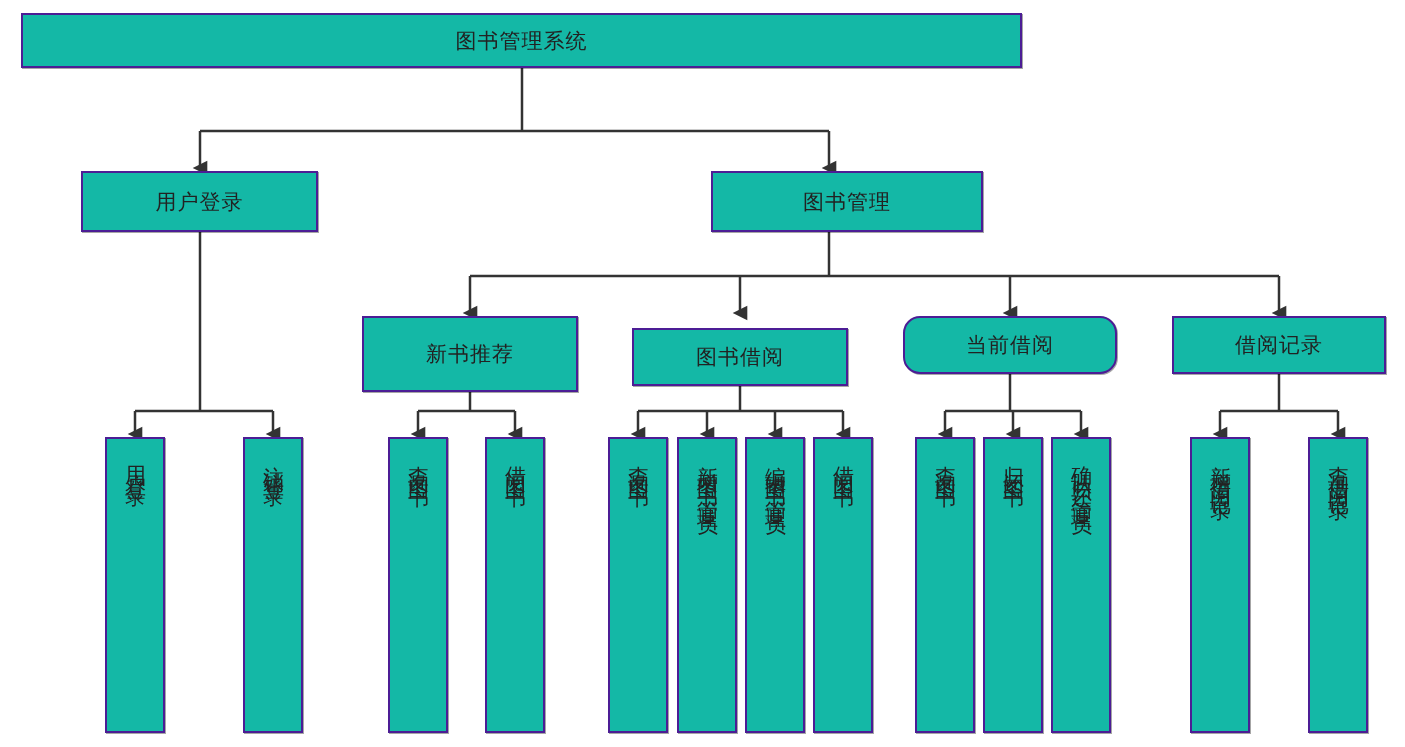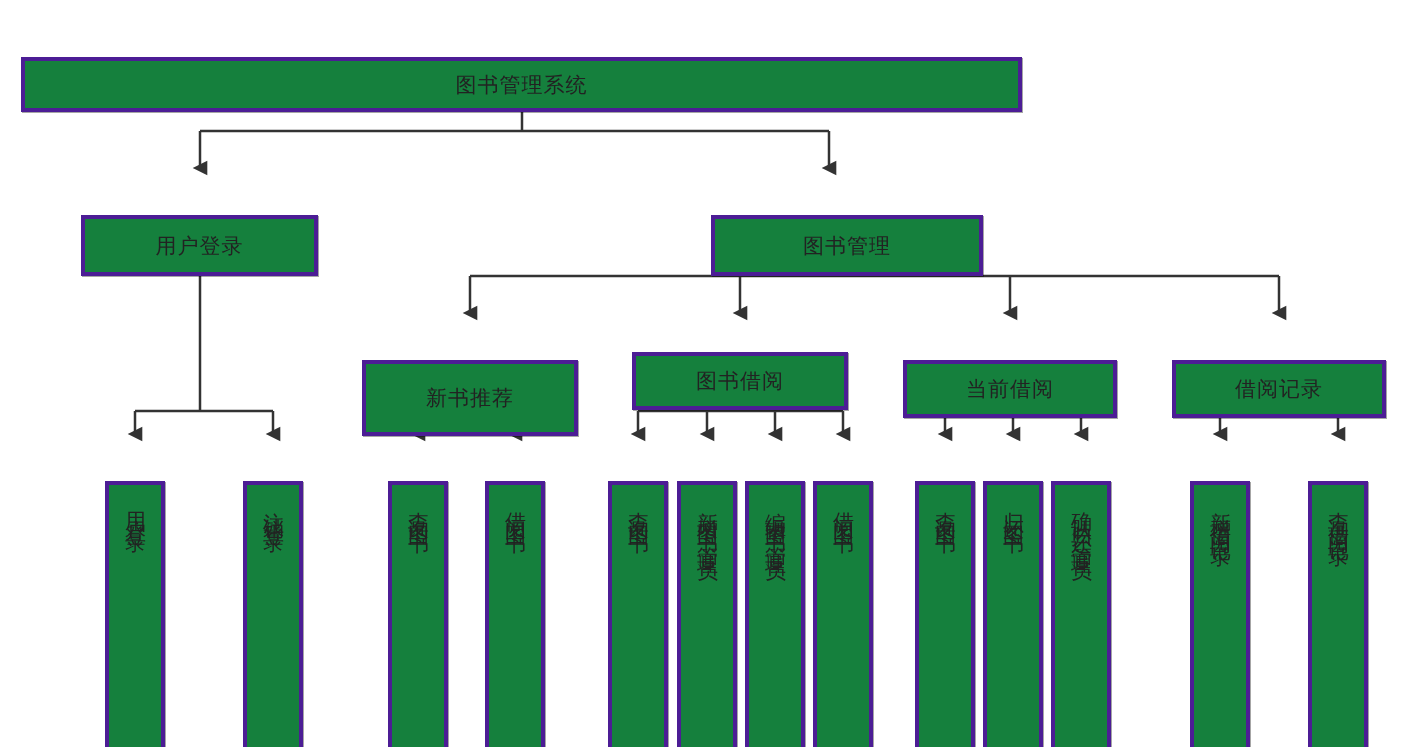--- a/index.html
+++ b/index.html
@@ -5,25 +5,25 @@
   html,body{margin:0;padding:0;background:#ffffff;}
   body{
     width:1405px;height:747px;
     font-family:"DejaVu Sans","Liberation Sans",sans-serif;
     overflow:hidden;position:relative;
   }
   #diagram-root{position:relative;width:1405px;height:747px;}
   svg.edges{position:absolute;left:0;top:0;width:1405px;height:747px;}
   .node{
     position:absolute;
-    background:#15803d;
-    border:4px solid #4c1d95;
+    background:#14b8a6;
+    border:2px solid #4c1d95;
     box-sizing:border-box;
     box-shadow:1px 1px 0 rgba(0,0,0,0.35);
-    display:flex;align-items:center;justify-content:center;margin-top:44px;
+    display:flex;align-items:center;justify-content:center;
   }
   .node.h .label{
     font-size:21px;color:#222;letter-spacing:1px;white-space:nowrap;
   }
   .node.v{align-items:flex-start;justify-content:center;padding-top:10px;}
   .node.v .label{
     writing-mode:vertical-rl;
     text-orientation:upright;
     font-size:21px;color:#222;
     letter-spacing:7px;line-height:1.0;
@@ -90,24 +90,24 @@
       </div>
       <div class="node h" style="left: 81px; top: 171px; width: 237px; height: 61px;">
         <span class="label">用户登录</span>
       </div>
       <div class="node h" style="left: 711px; top: 171px; width: 272px; height: 61px;">
         <span class="label">图书管理</span>
       </div>
       <div class="node h" style="left: 362px; top: 316px; width: 216px; height: 76px;">
         <span class="label">新书推荐</span>
       </div>
-      <div class="node h" style="left: 632px; top: 308px; width: 216px; height: 58px;">
+      <div class="node h" style="left: 632px; top: 328px; width: 216px; height: 58px;">
         <span class="label">图书借阅</span>
       </div>
-      <div class="node h" style="left: 903px; top: 316px; width: 214px; height: 58px;">
+      <div class="node h" style="left: 903px; top: 316px; width: 214px; height: 58px; border-radius: 17px;">
         <span class="label">当前借阅</span>
       </div>
       <div class="node h" style="left: 1172px; top: 316px; width: 214px; height: 58px;">
         <span class="label">借阅记录</span>
       </div>
       <div class="node v" style="left: 105px; top: 437px; width: 60px; height: 296px;">
         <span class="label">用户登录</span>
       </div>
       <div class="node v" style="left: 243px; top: 437px; width: 60px; height: 296px;">
         <span class="label">注销登录</span>

